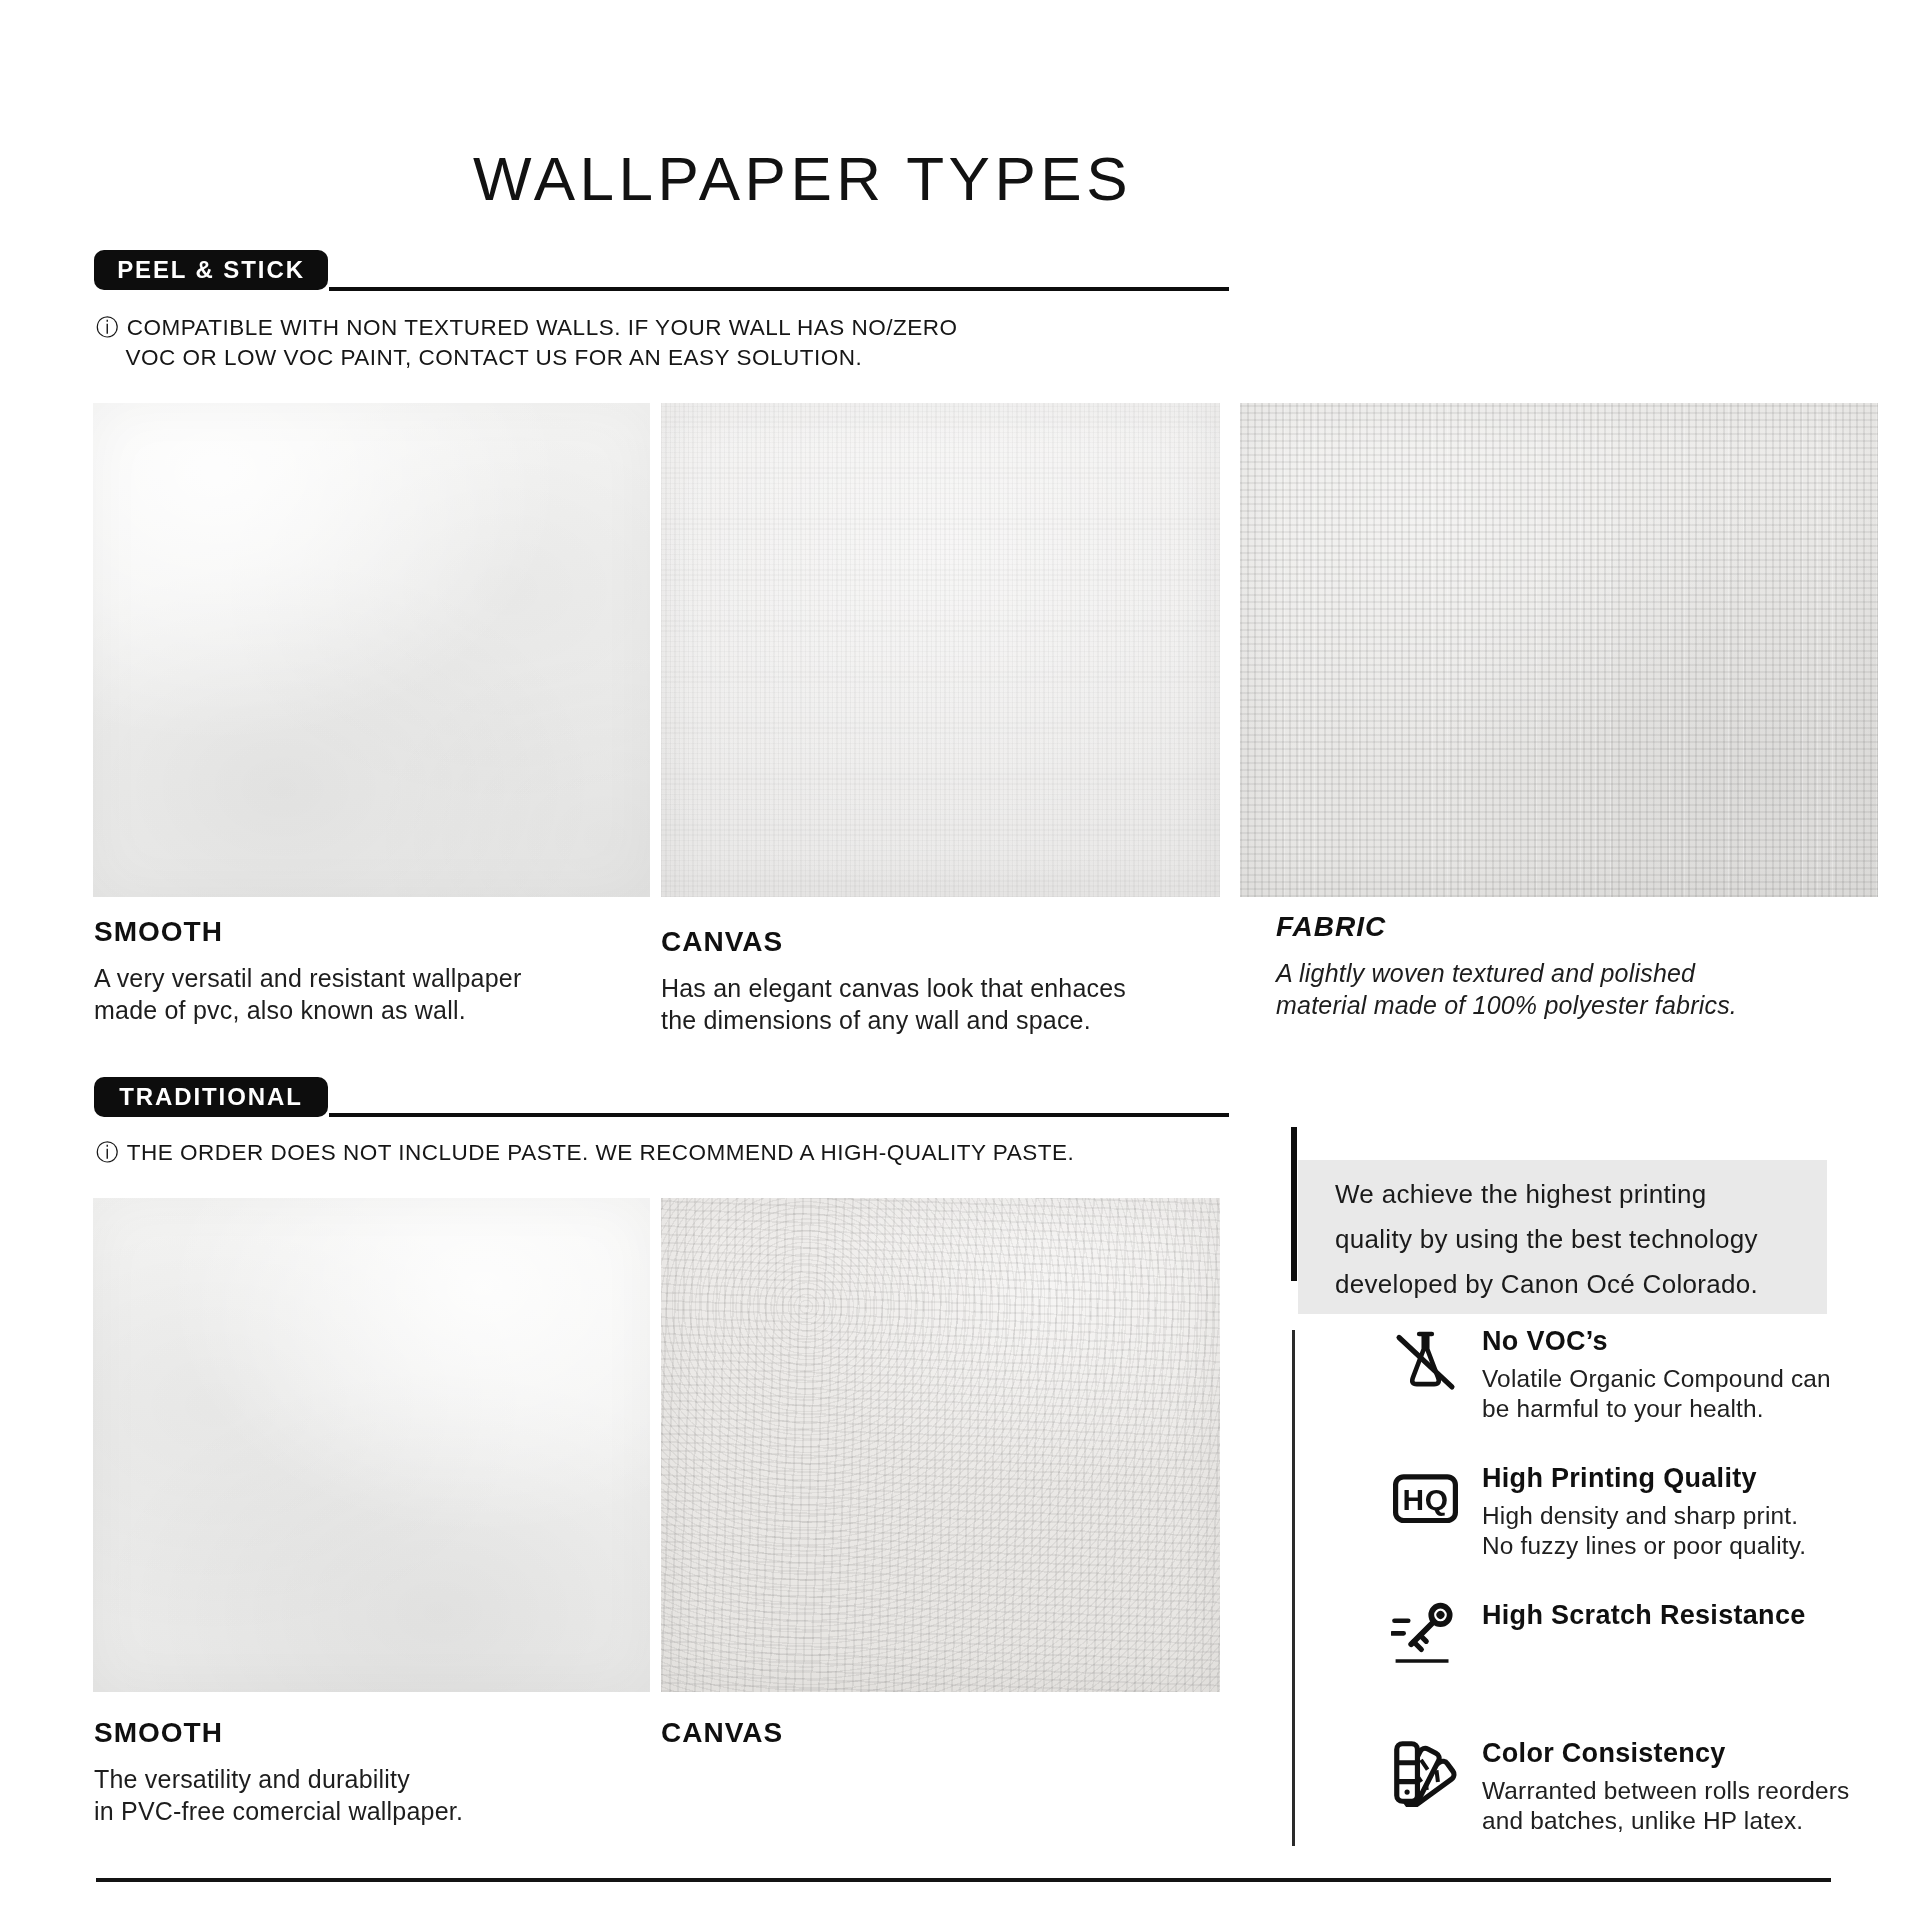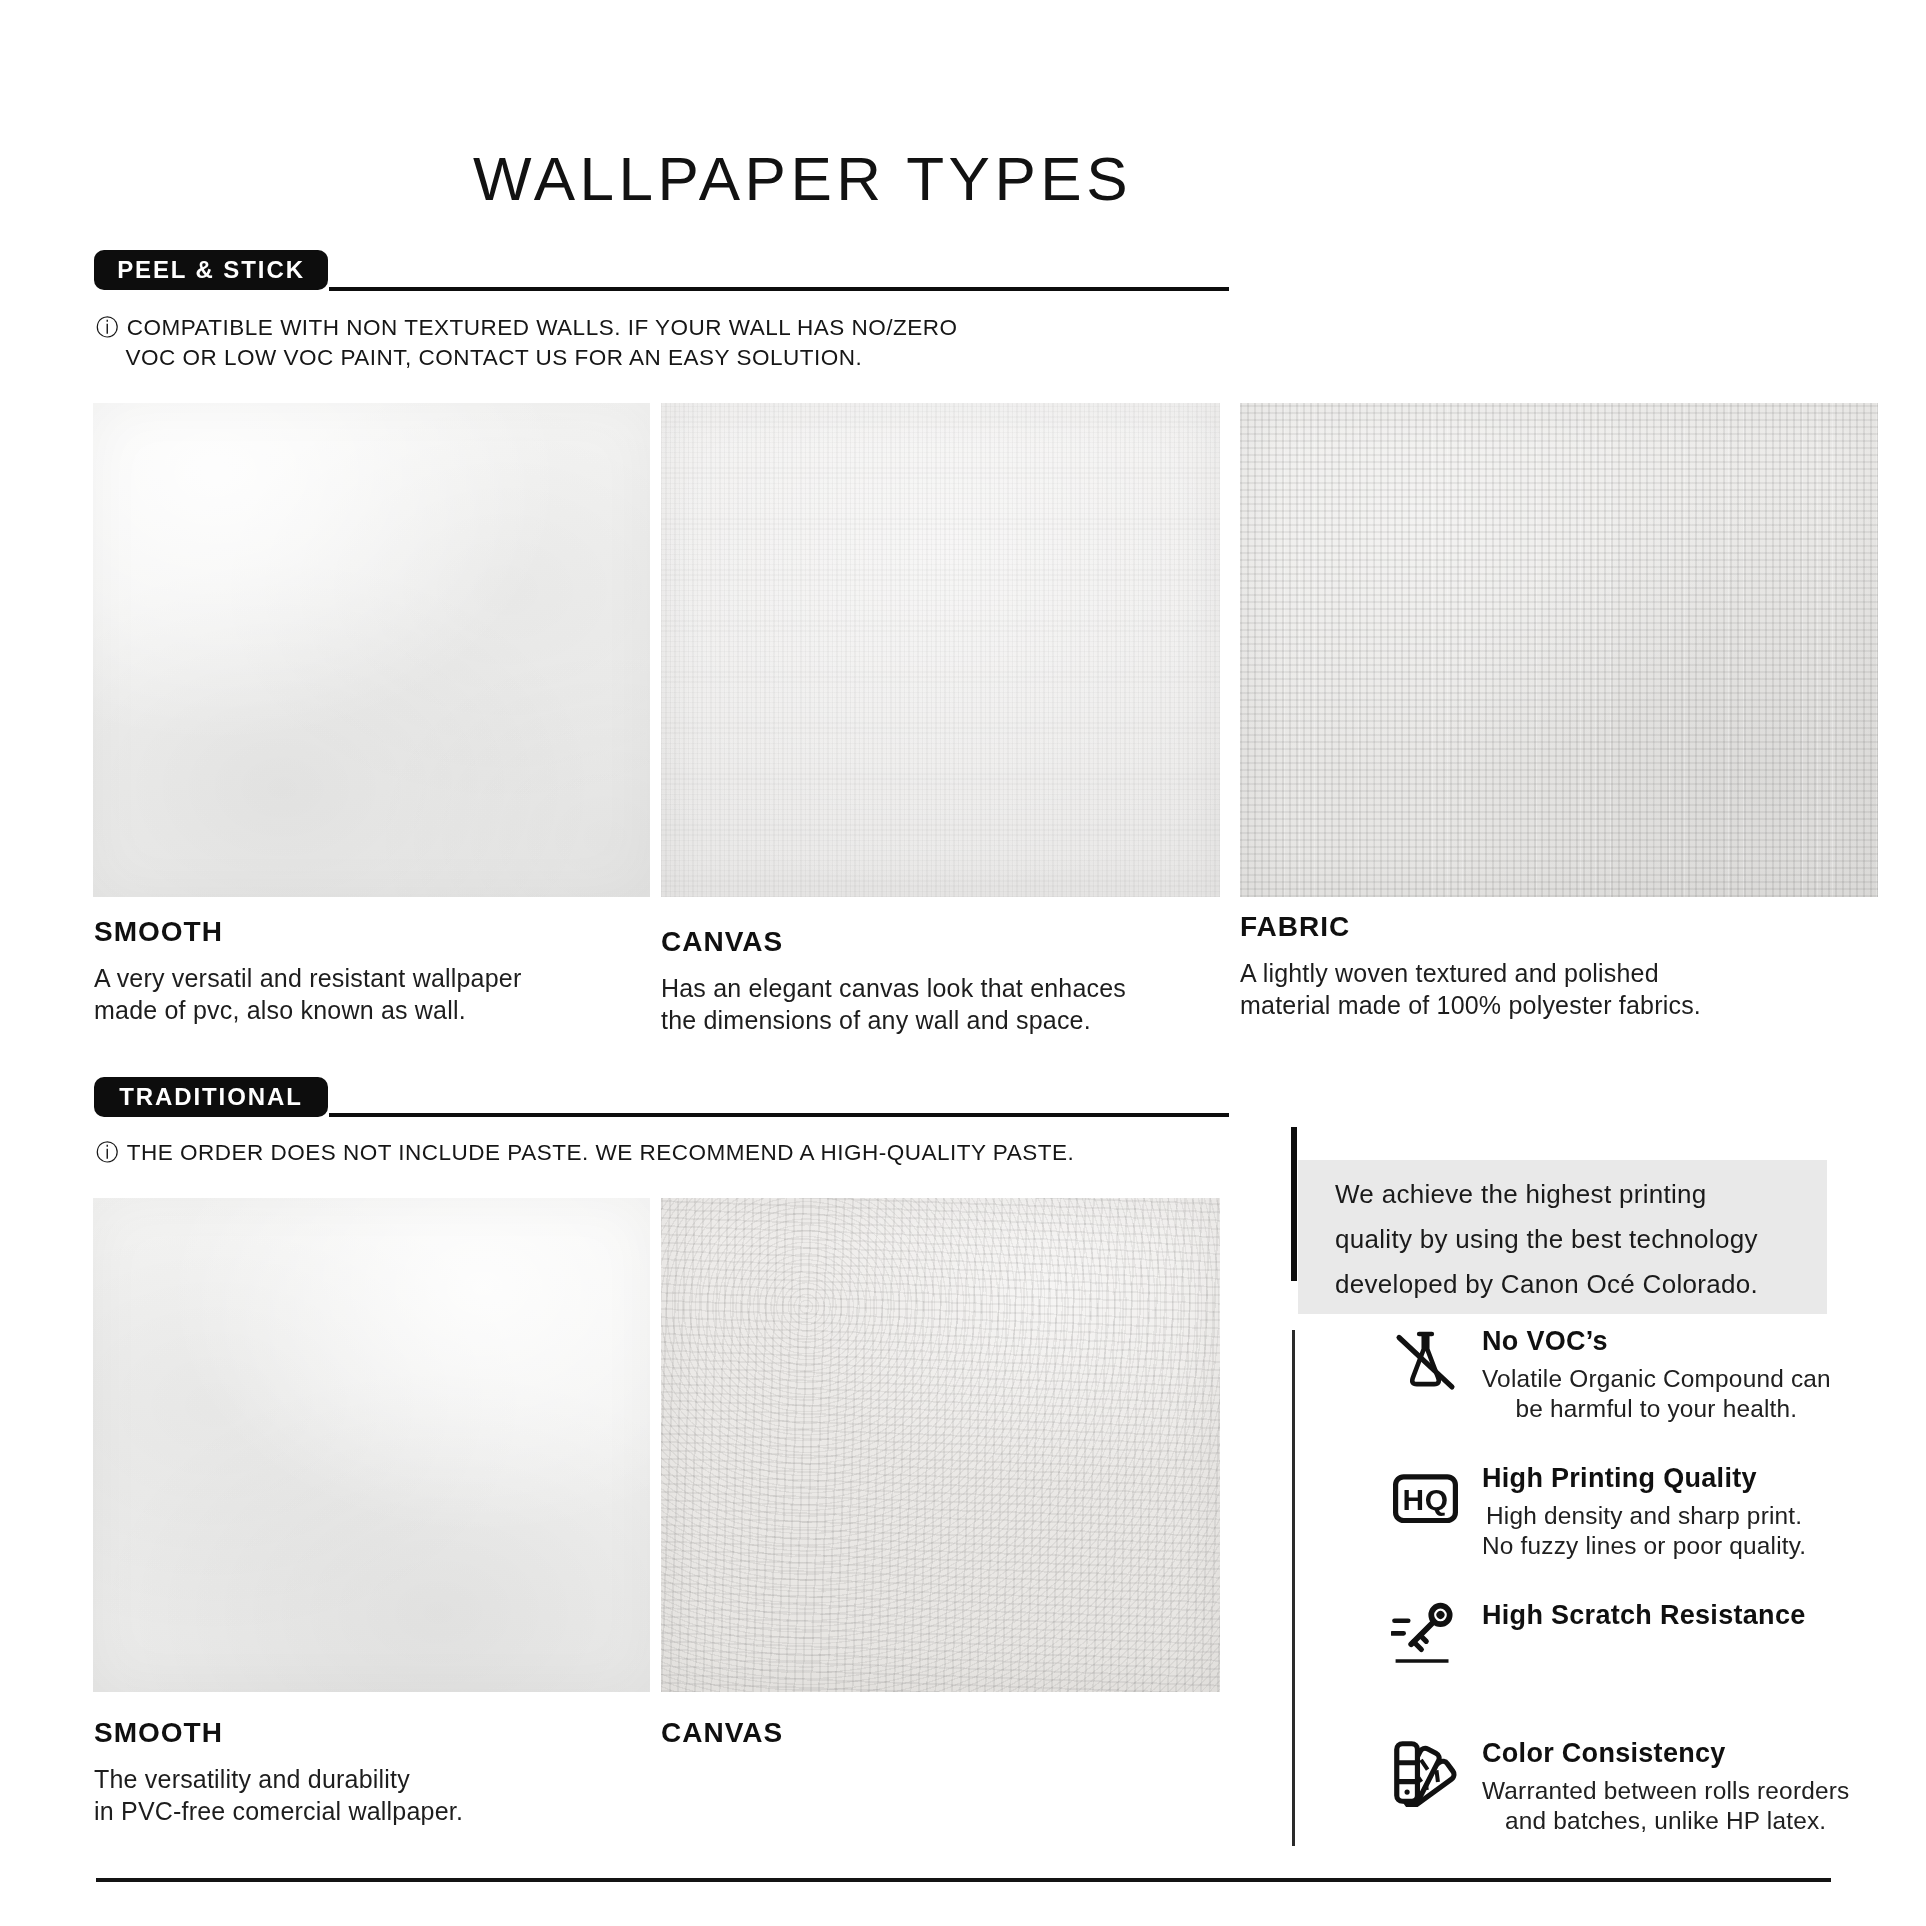--- a/index.html
+++ b/index.html
@@ -81,21 +81,21 @@
 
   
   .quote-bar{left:1291px;top:1079px;width:6.4px;height:154px;background:#0d0d0d;}
   .quote-box{left:1298px;top:1112px;width:529px;height:154px;background:#e9e9e9;}
   .quote-box .inner{padding:11.6px 13px 0 37px;font-size:26px;line-height:45px;color:#1a1a1a;letter-spacing:0.3px;white-space:nowrap;}
   .vline{left:1292px;top:1282px;width:2.6px;height:516px;background:#2a2a2a;}
 
   .feature{position:absolute;left:1391px;display:flex;gap:22px;align-items:flex-start;}
   .feature .ficon{width:69px;height:69px;flex:0 0 auto;}
   .feature h4{margin:0;font-size:27px;font-weight:bold;letter-spacing:0.3px;color:#101010;white-space:nowrap;}
-  .feature p{margin:7px 0 0 0;font-size:24.4px;line-height:30px;letter-spacing:0.2px;color:#202020;white-space:nowrap;text-align:center;}
+  .feature p{margin:7px 0 0 0;font-size:24.4px;line-height:30px;letter-spacing:0.2px;color:#202020;white-space:nowrap;}
 
   .bottom-rule{left:96px;top:1830px;width:1735px;height:3.9px;background:#141414;}
 </style>
 </head>
 <body>
 
 <div id="canvas">
 
   <div class="abs page-title">WALLPAPER TYPES</div>
 
@@ -114,21 +114,21 @@
   <div class="abs swatch tex-woven-fabric" style="left:1240px;top:355px;width:638px;"></div>
 
   <div class="abs caption" style="left:94px;top:868px;">
     <h3>SMOOTH</h3>
     <p><span>A very versatil and resistant wallpaper</span><br><span>made of pvc, also known as wall.</span></p>
   </div>
   <div class="abs caption" style="left:661px;top:878px;">
     <h3>CANVAS</h3>
     <p><span>Has an elegant canvas look that enhaces</span><br><span>the dimensions of any wall and space.</span></p>
   </div>
-  <div class="abs caption" style="left:1240px;top:863px;">
+  <div class="abs caption" style="left:1276px;top:863px;font-style:italic;">
     <h3>FABRIC</h3>
     <p><span>A lightly woven textured and polished</span><br><span>material made of 100% polyester fabrics.</span></p>
   </div>
 
   <div class="abs sec-label" style="left:94px;top:1029px;">
     <span>TRADITIONAL</span>
   </div>
   <div class="abs sec-rule" style="left:329px;top:1065px;width:900px;"></div>
 
   <div class="abs note" style="left:96px;top:1090px;">

